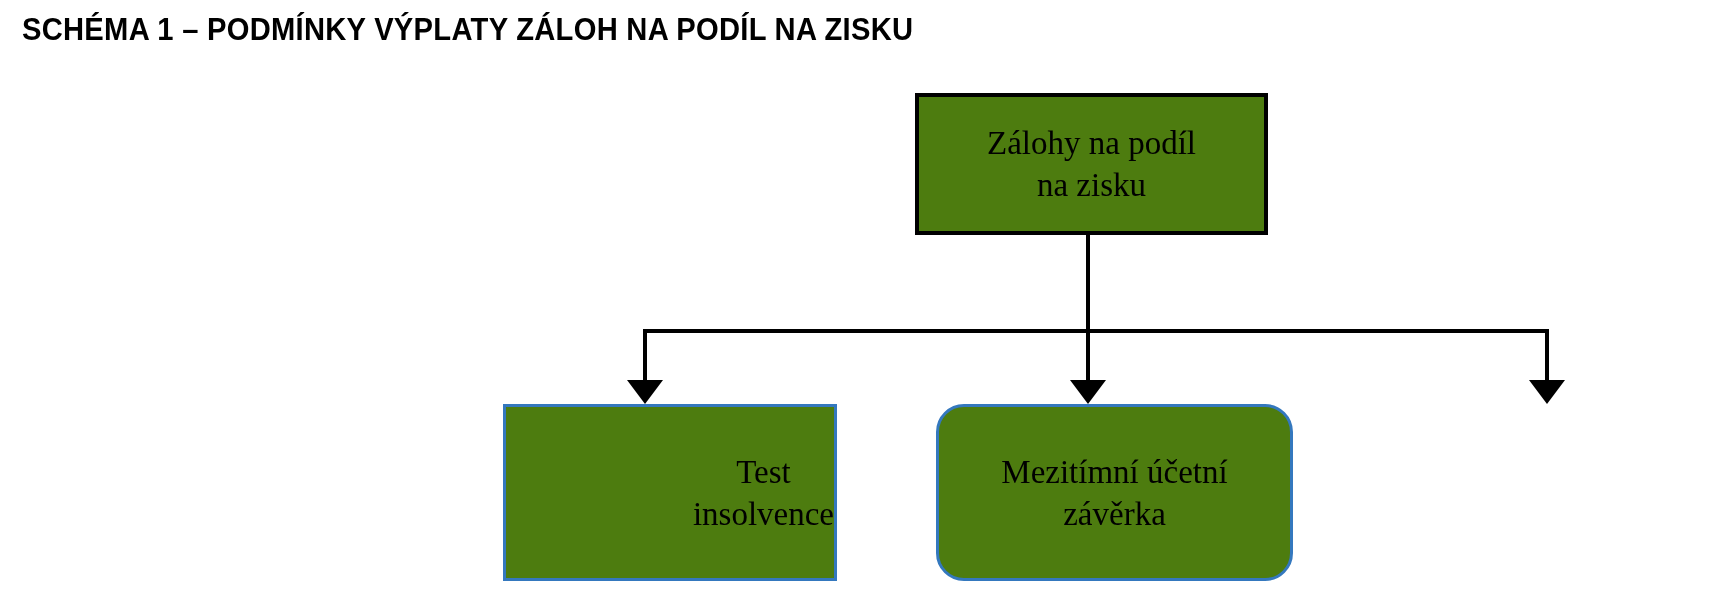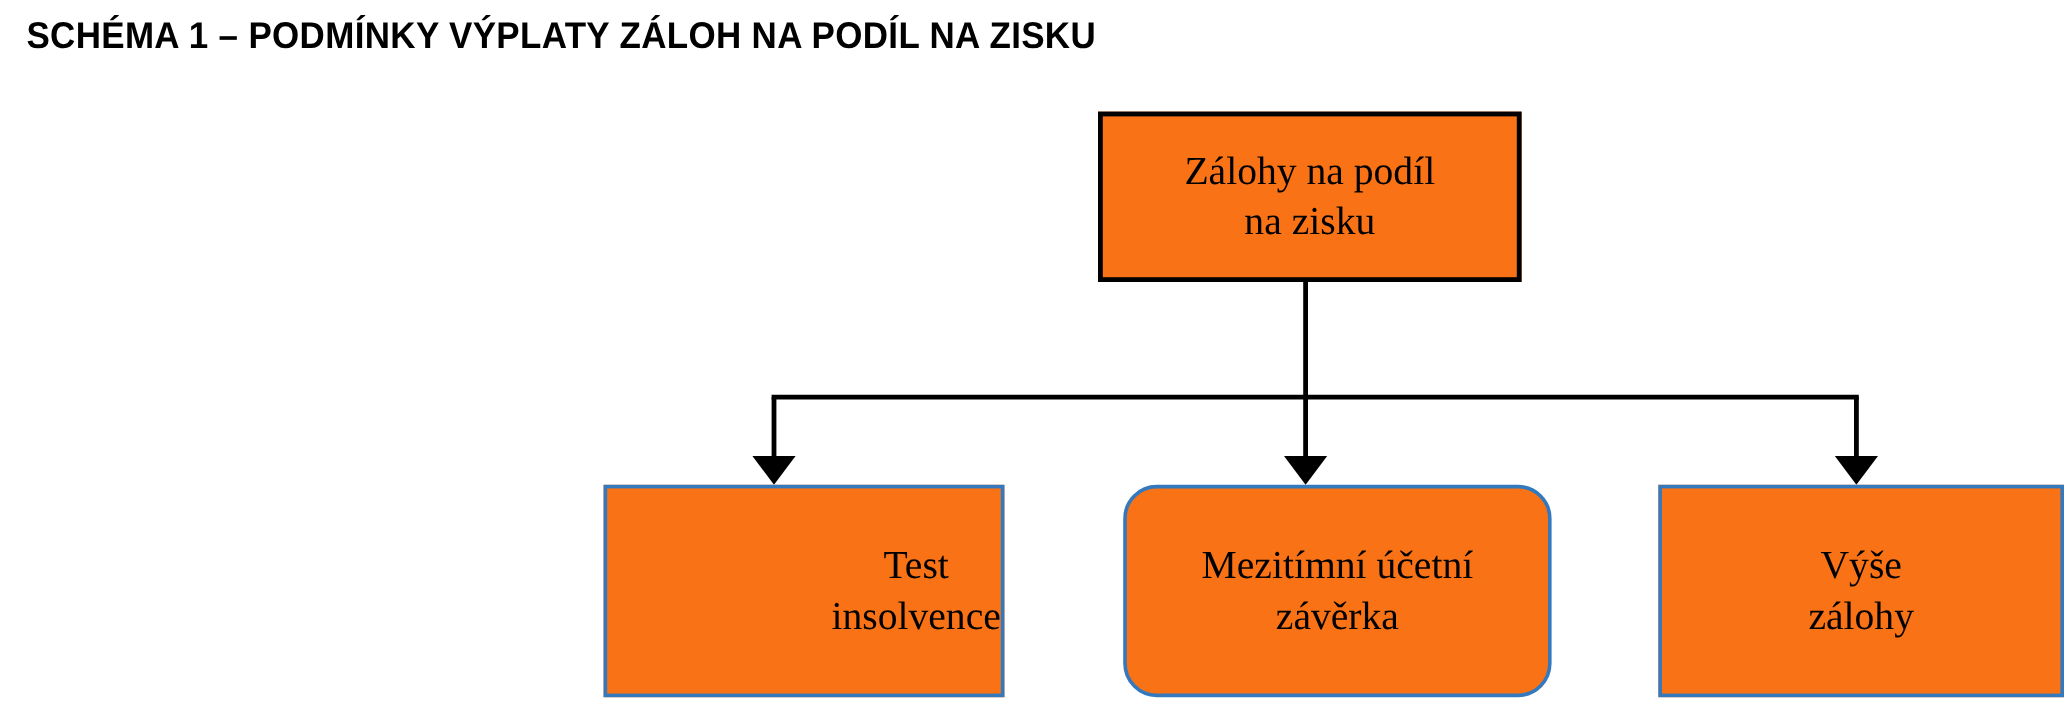--- a/index.html
+++ b/index.html
@@ -41,21 +41,21 @@
     position: absolute;
     box-sizing: border-box;
     display: flex;
     align-items: center;
     justify-content: center;
     text-align: center;
     color: #000000;
     font-family: "Liberation Serif", "DejaVu Serif", serif;
     font-size: 33px;
     line-height: 42px;
-    background: #f97316;
+    background: #4d7c0f;
   }
   .node-box.root {
     border: 4px solid #000000;
   }
   .node-box.leaf {
     border: 3px solid #3478BE;
   }
   .node-label {
     display: block;
     white-space: pre-line;
@@ -107,18 +107,14 @@
   <div id="node-insolvency" class="node-box leaf">
     <span class="node-label">Test
 insolvence</span>
   </div>
 
   <div id="node-statement" class="node-box leaf">
     <span class="node-label">Mezitímní účetní
 závěrka</span>
   </div>
 
-  <div id="node-amount" class="node-box leaf">
-    <span class="node-label">Výše
-zálohy</span>
-  </div>
 
 </div>
 
 </body></html>

